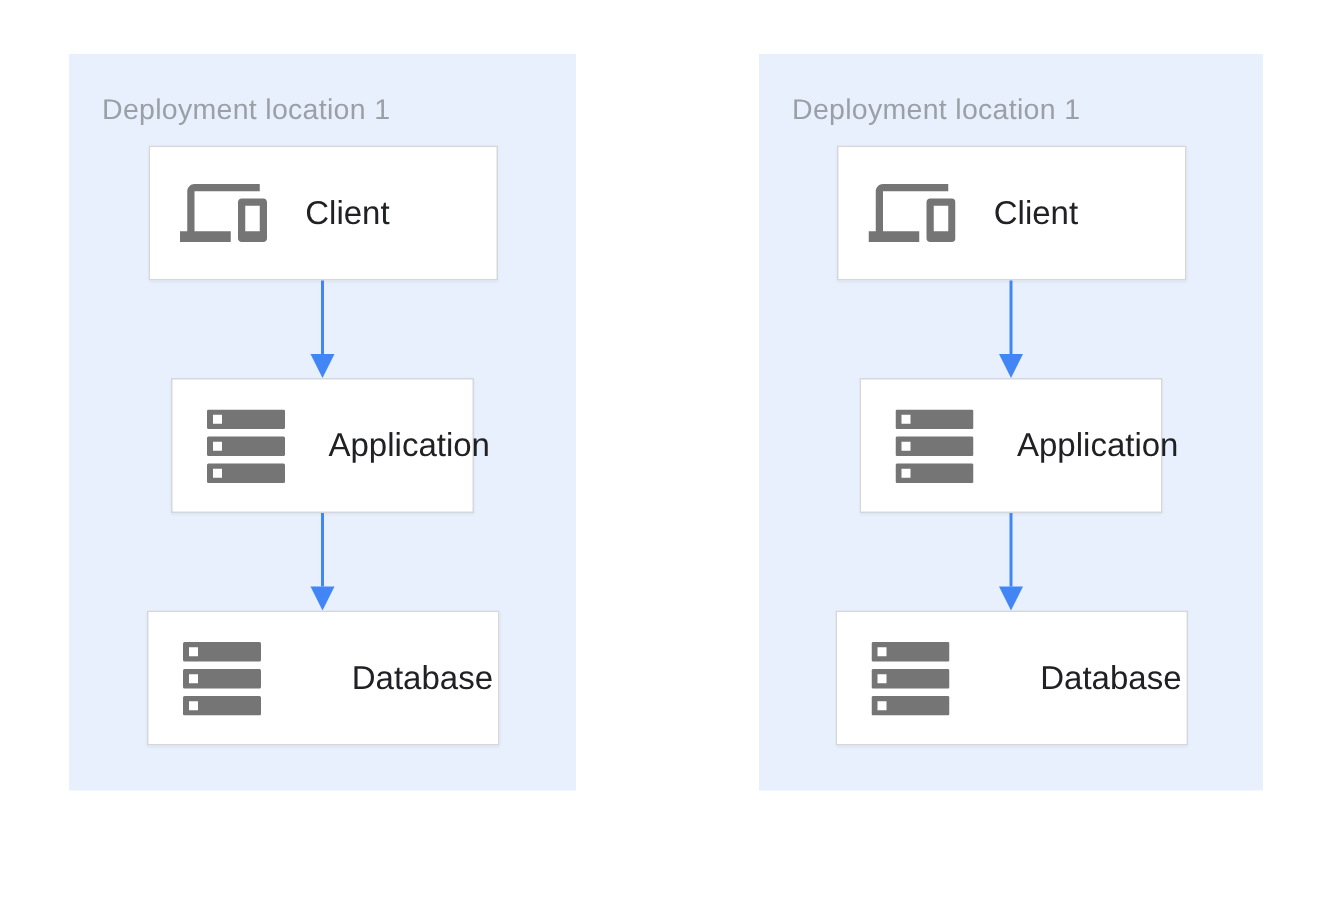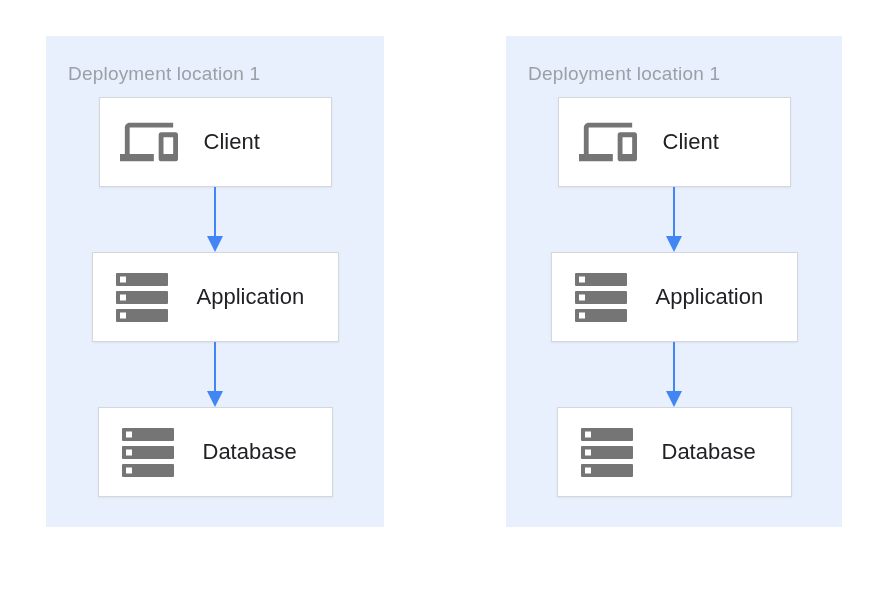--- a/index.html
+++ b/index.html
@@ -42,22 +42,22 @@
     background: #ffffff;
     border: 1px solid #d5d8db;
     box-shadow: 0 1px 2px rgba(0,0,0,0.06);
     height: 90px;
     box-sizing: border-box;
     display: flex;
     align-items: center;
     padding-left: 20px;
   }
   .node-client      { width: 233px; }
-  .node-application { width: 247px; }
-  .node-database    { width: 235px; }
+  .node-application { width: 202px; }
+  .node-database    { width: 235px; gap: 32px; }
   .icon-wrap {
     width: 58px;
     display: flex;
     justify-content: center;
     align-items: center;
     flex: none;
   }
   .node-label {
     margin-left: 26px;
     font-size: 22px;

